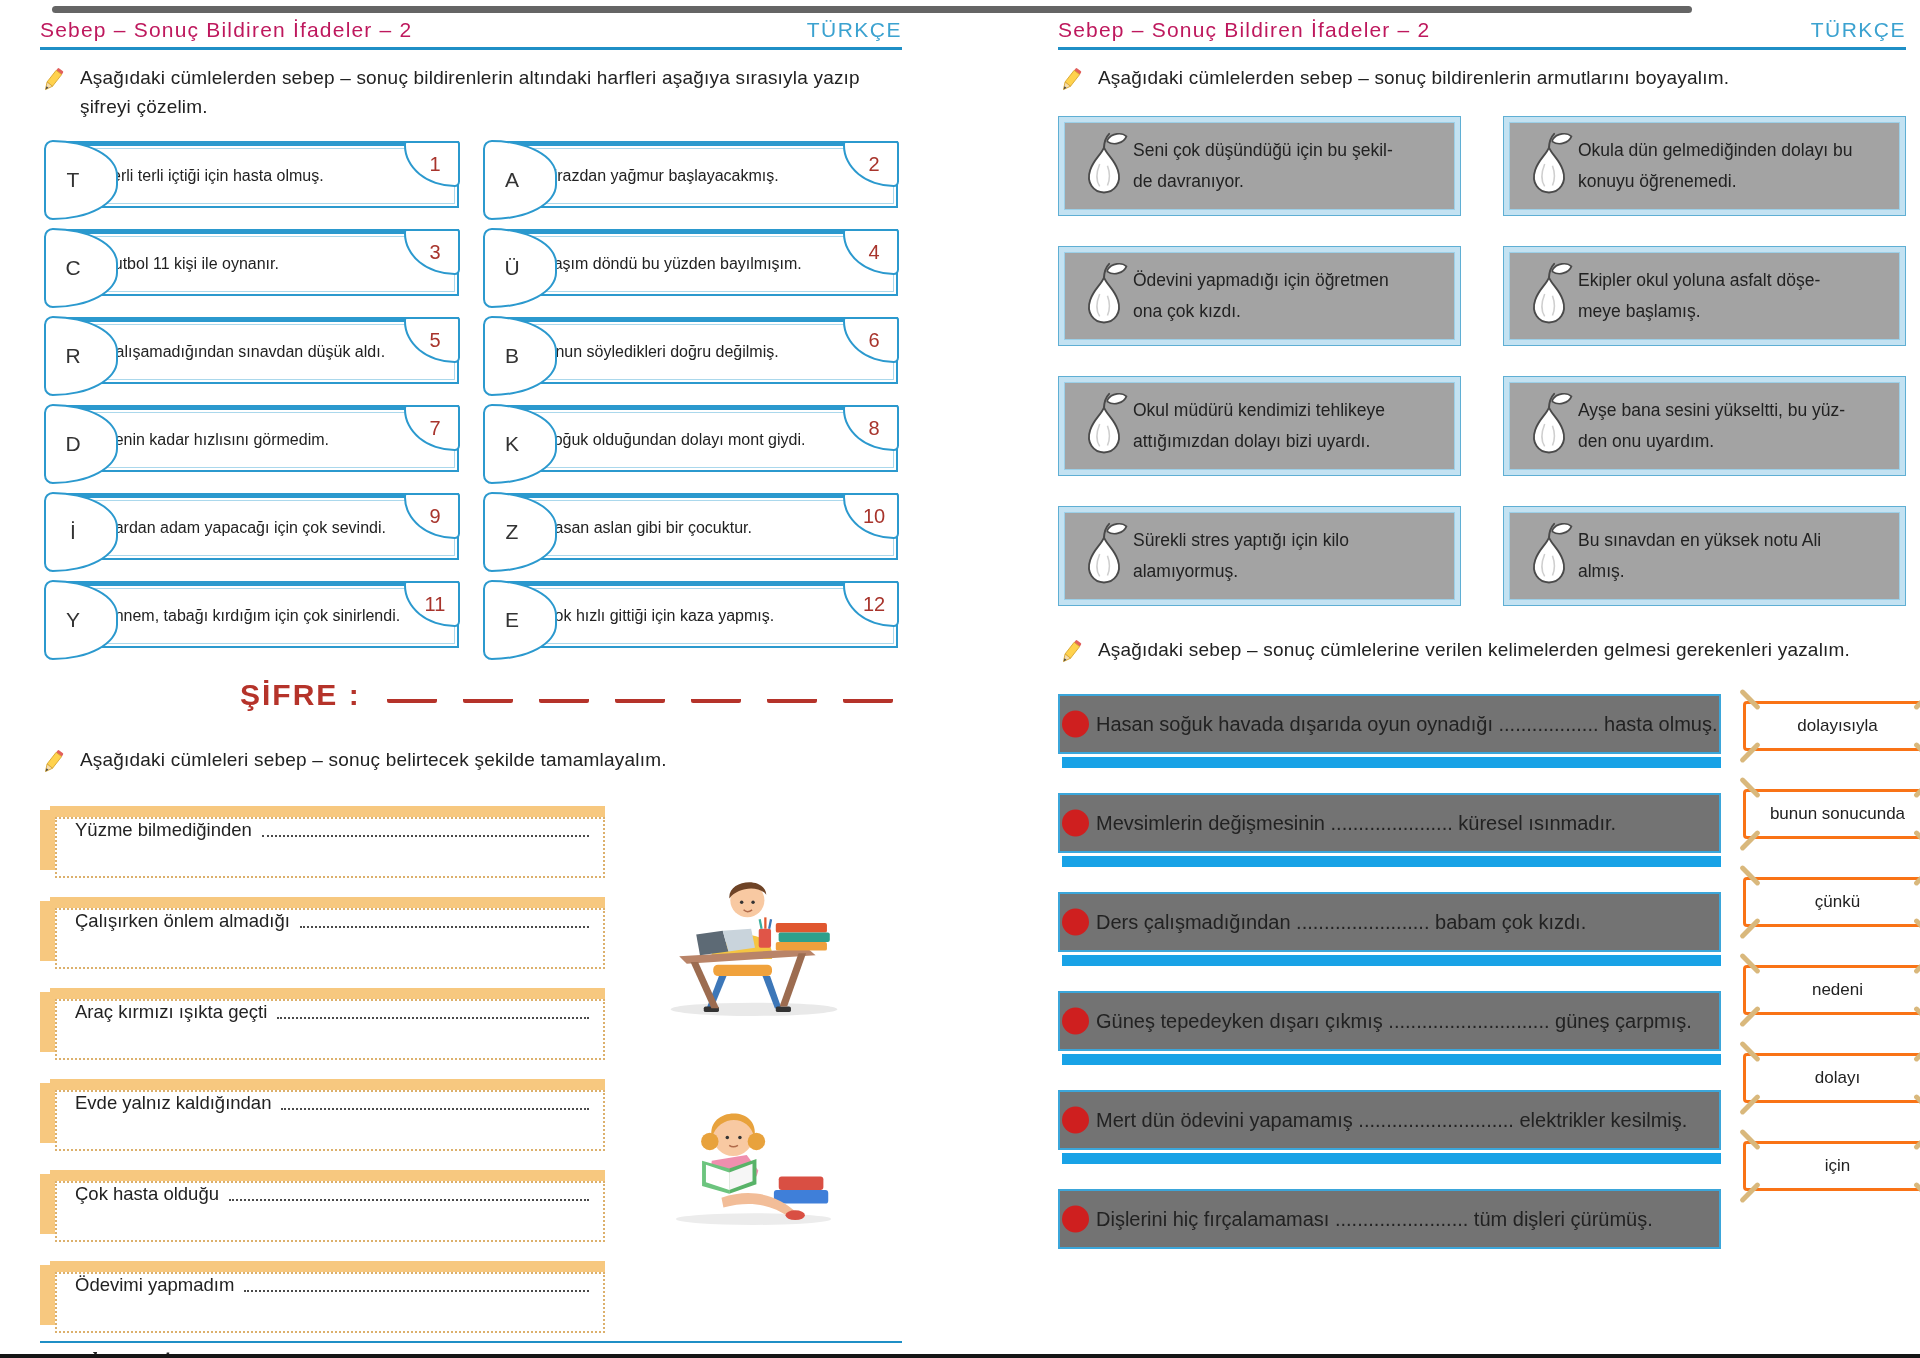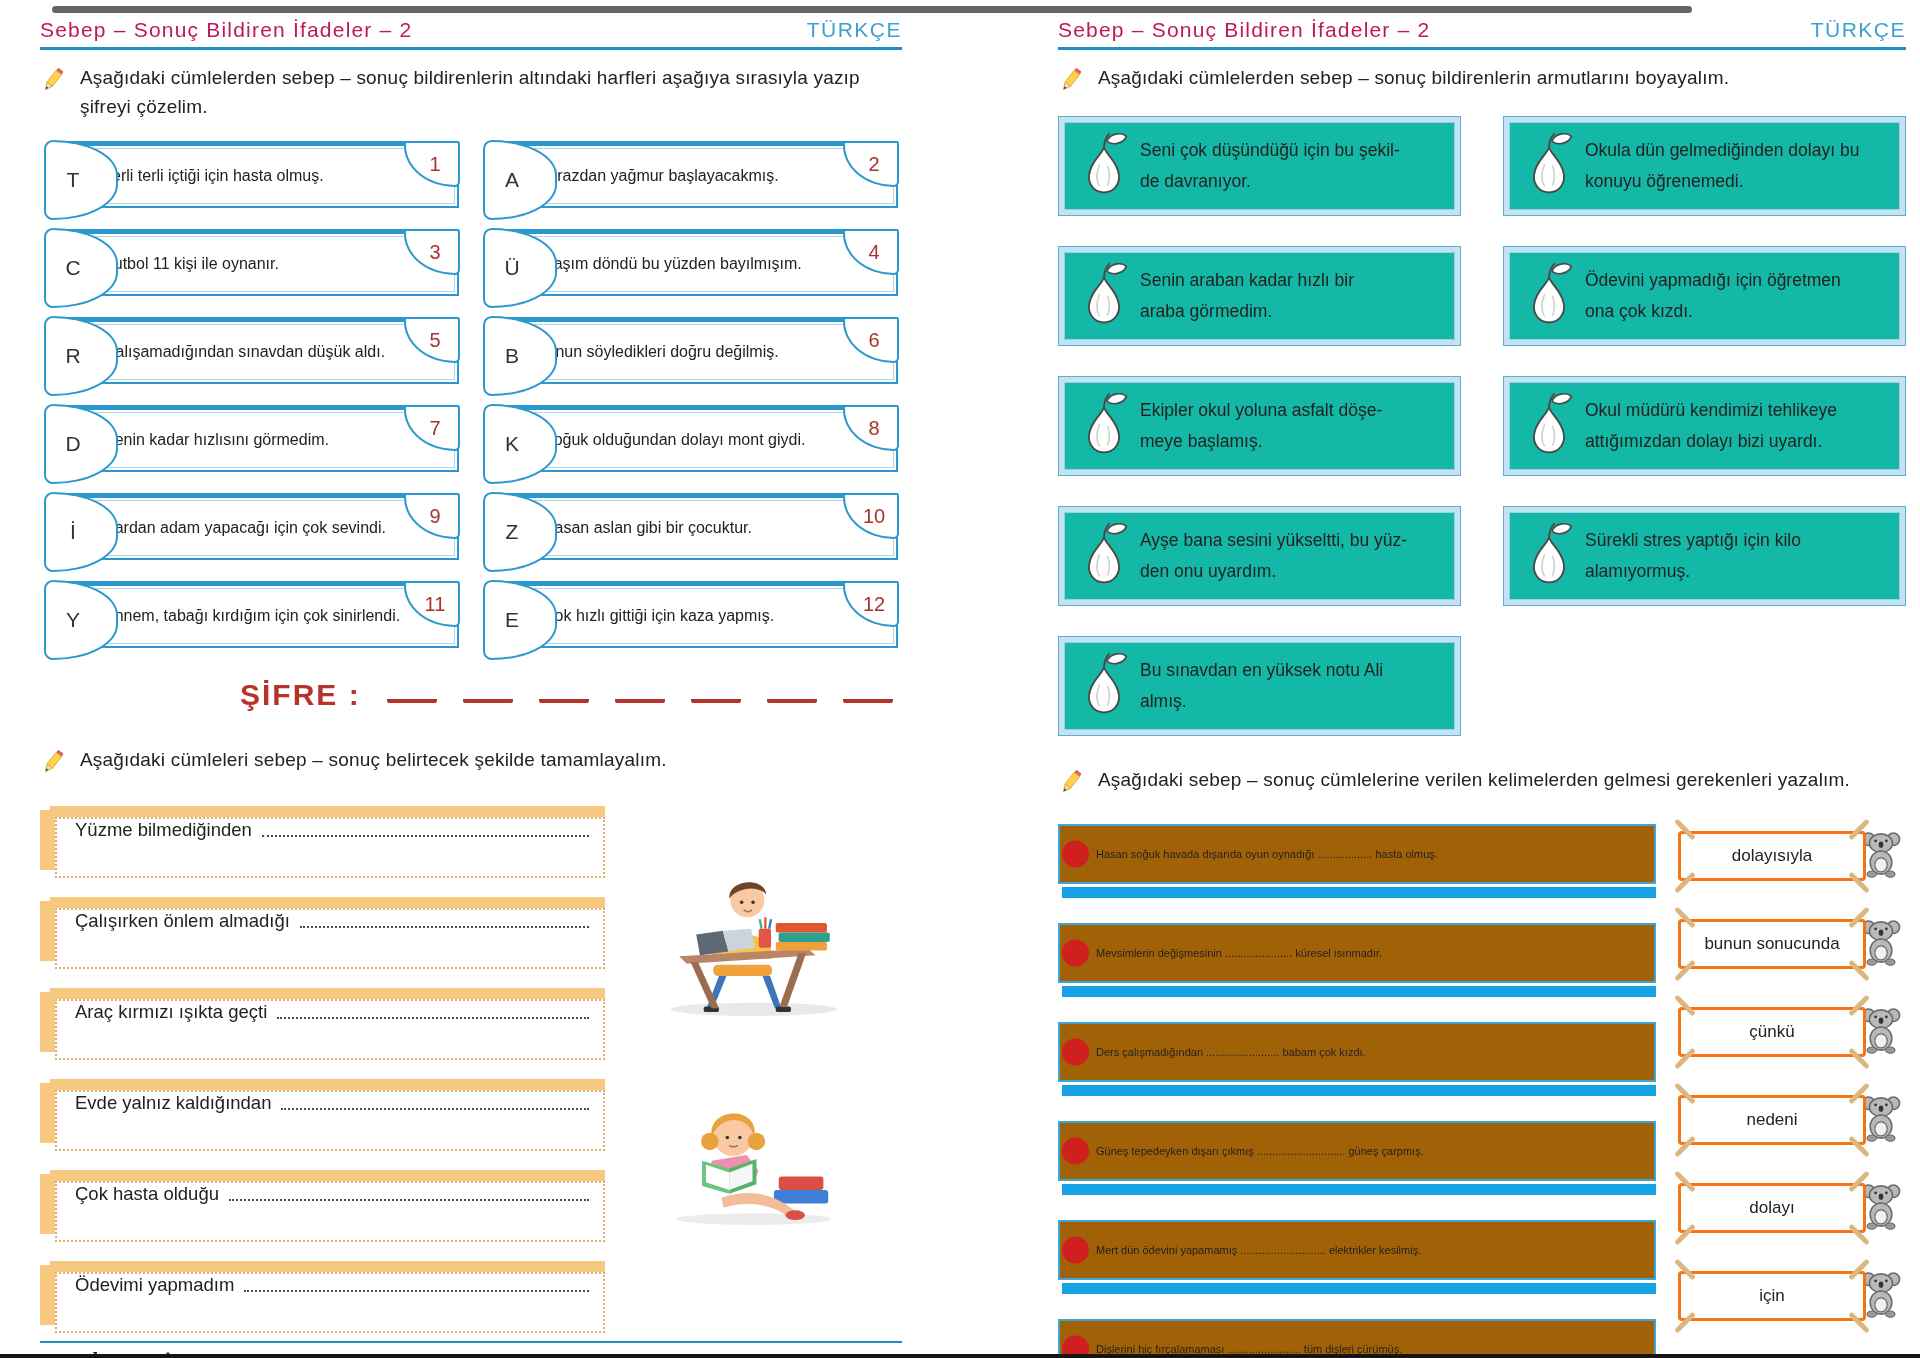--- a/index.html
+++ b/index.html
@@ -47,28 +47,28 @@
   .leader { flex:1; margin:14px 0 0 10px; border-bottom:2.5px dotted #4a4a4a; height:2px; }
   .arts { flex:1; display:flex; flex-direction:column; align-items:center; gap:30px; padding-top:60px; }
 
   .pfoot { margin-top:auto; padding-top:8px; }
   .footrule { border-top:2.5px solid #1f8fc6; margin-bottom:6px; }
   .credit { font-family:"DejaVu Serif", serif; font-style:italic; font-weight:bold; font-size:15px; letter-spacing:1px; color:#222; }
 
   
   .peargrid { display:grid; grid-template-columns:1fr 1fr; column-gap:42px; row-gap:30px; margin-top:18px; }
   .pearbox { background:#c3e2f2; border:1.5px solid #5fafd4; padding:5px; }
-  .pearinner { background:#14b8a6; border:1px solid #9cd0e8; display:flex; align-items:center; gap:11px; padding:8px 10px 8px 14px; height:calc(100% - 18px); }
+  .pearinner { background:#a3a3a3; border:1px solid #9cd0e8; display:flex; align-items:center; gap:4px; padding:8px 10px 8px 14px; height:calc(100% - 18px); }
   .ptext { font-size:17.5px; line-height:1.8; }
 
   
   .bottom { display:flex; margin-top:24px; gap:22px; flex:1 0 auto; }
   .sents { flex:1; display:flex; flex-direction:column; gap:25px; }
-  .sent { position:relative; border:2px solid #3ba6da; background:#a16207; min-height:44px; display:flex; align-items:center;
-          padding:6px 2px 6px 36px; font-size:11px; white-space:nowrap; overflow:hidden; }
+  .sent { position:relative; border:2px solid #3ba6da; background:#737373; min-height:44px; display:flex; align-items:center;
+          padding:6px 2px 6px 36px; font-size:20px; white-space:nowrap; overflow:hidden; }
   .bullet { position:absolute; left:2px; top:50%; transform:translateY(-50%); width:27px; height:27px; border-radius:50%; background:#cf1f1f; }
   .bluebar { height:11px; background:#18a2e6; margin:3px 0 0 4px; }
   .words { width:228px; display:flex; flex-direction:column; gap:25px; }
   .wslot { height:63px; display:flex; align-items:center; }
   .wframe { position:relative; width:188px; min-height:50px; border:3px solid #f97316; border-radius:4px; background:#fff;
             display:flex; align-items:center; justify-content:center; text-align:center; font-size:17px; line-height:1.25; padding:4px 8px; box-sizing:border-box; }
   .wframe i { position:absolute; width:26px; height:5px; background:#d9b87c; border-radius:3px; }
   .wframe i.tl { left:-9px; top:-7px; transform:rotate(45deg); }
   .wframe i.tr { right:-9px; top:-7px; transform:rotate(-45deg); }
   .wframe i.bl { left:-9px; bottom:-7px; transform:rotate(-45deg); }
@@ -356,35 +356,20 @@
       <div class="pearbox">
           <div class="pearinner">
             <span><svg viewBox="0 0 58 76" width="50" height="66">
                 <path d="M29 20 C29 12 31 7 35 3" fill="none" stroke="#4a4a4a" stroke-width="2.2" stroke-linecap="round"></path>
                 <path d="M33 10 C38 2 50 1 55 6 C52 14 40 17 33 12 Z" fill="#fff" stroke="#4a4a4a" stroke-width="2"></path>
                 <path d="M29 19 C25 28 17 33 13 45 C8 60 17 71 29 71 C41 71 50 60 45 45 C41 33 33 28 29 19 Z" fill="#fff" stroke="#4a4a4a" stroke-width="2.2"></path>
                 <path d="M24 38 C20 48 20 58 24 64" fill="none" stroke="#cfcfcf" stroke-width="1.8"></path>
                 <path d="M33 40 C36 48 36 56 33 63" fill="none" stroke="#cfcfcf" stroke-width="1.8"></path>
               </svg></span>
             <div class="ptext">
-              <div>Senin araban kadar hızlı bir</div>
-              <div>araba görmedim.</div>
-            </div>
-          </div>
-        </div>
-      <div class="pearbox">
-          <div class="pearinner">
-            <span><svg viewBox="0 0 58 76" width="50" height="66">
-                <path d="M29 20 C29 12 31 7 35 3" fill="none" stroke="#4a4a4a" stroke-width="2.2" stroke-linecap="round"></path>
-                <path d="M33 10 C38 2 50 1 55 6 C52 14 40 17 33 12 Z" fill="#fff" stroke="#4a4a4a" stroke-width="2"></path>
-                <path d="M29 19 C25 28 17 33 13 45 C8 60 17 71 29 71 C41 71 50 60 45 45 C41 33 33 28 29 19 Z" fill="#fff" stroke="#4a4a4a" stroke-width="2.2"></path>
-                <path d="M24 38 C20 48 20 58 24 64" fill="none" stroke="#cfcfcf" stroke-width="1.8"></path>
-                <path d="M33 40 C36 48 36 56 33 63" fill="none" stroke="#cfcfcf" stroke-width="1.8"></path>
-              </svg></span>
-            <div class="ptext">
               <div>Ödevini yapmadığı için öğretmen</div>
               <div>ona çok kızdı.</div>
             </div>
           </div>
         </div>
       <div class="pearbox">
           <div class="pearinner">
             <span><svg viewBox="0 0 58 76" width="50" height="66">
                 <path d="M29 20 C29 12 31 7 35 3" fill="none" stroke="#4a4a4a" stroke-width="2.2" stroke-linecap="round"></path>
                 <path d="M33 10 C38 2 50 1 55 6 C52 14 40 17 33 12 Z" fill="#fff" stroke="#4a4a4a" stroke-width="2"></path>

